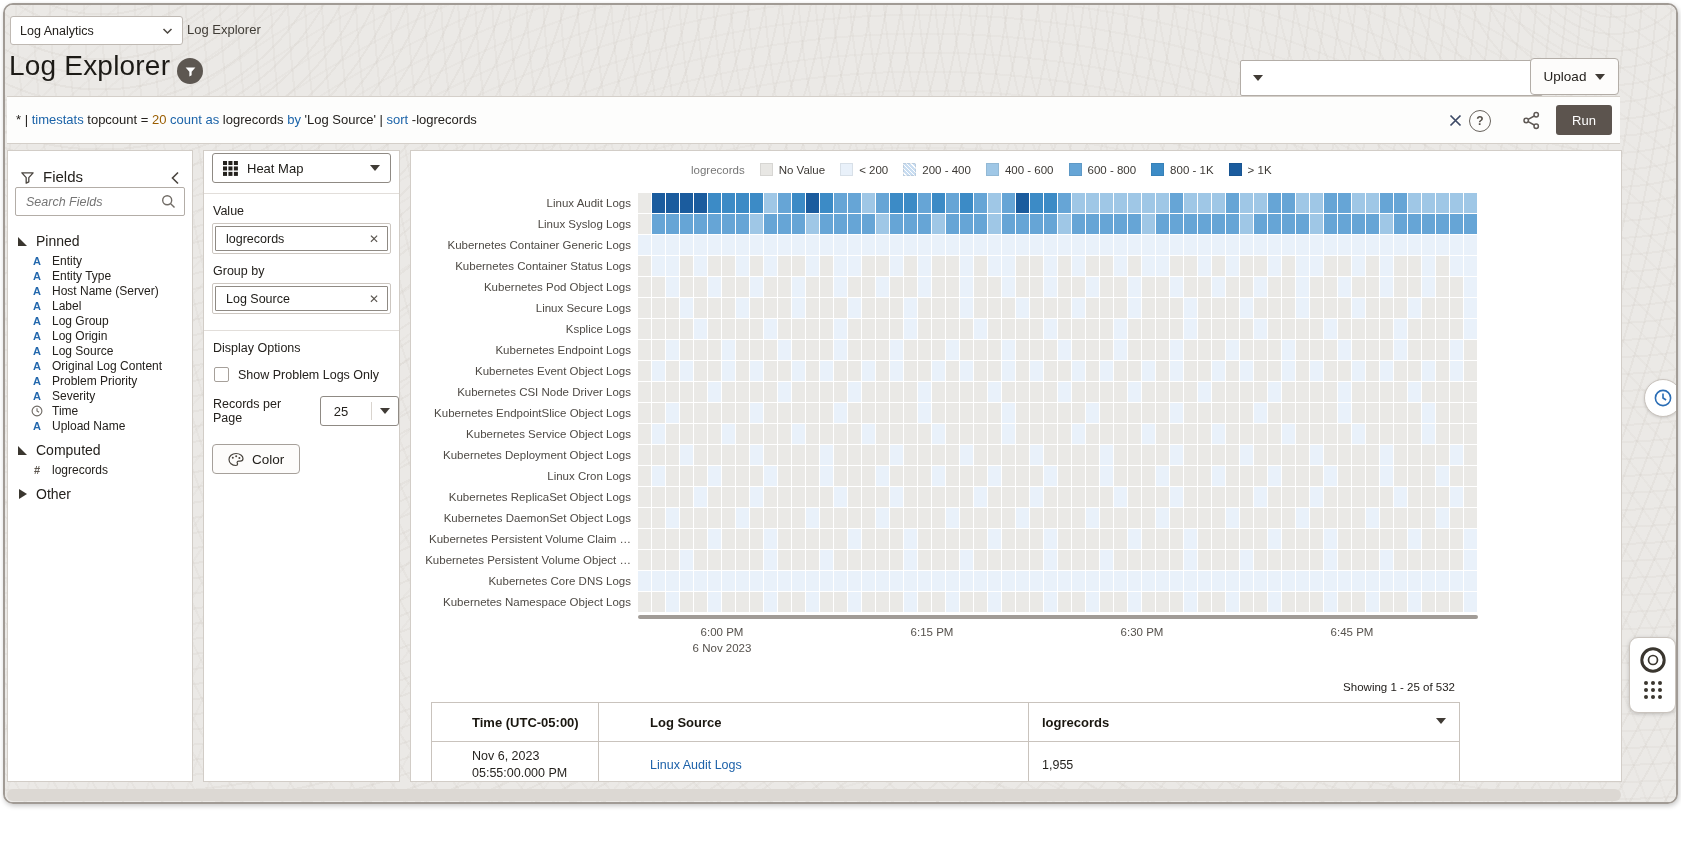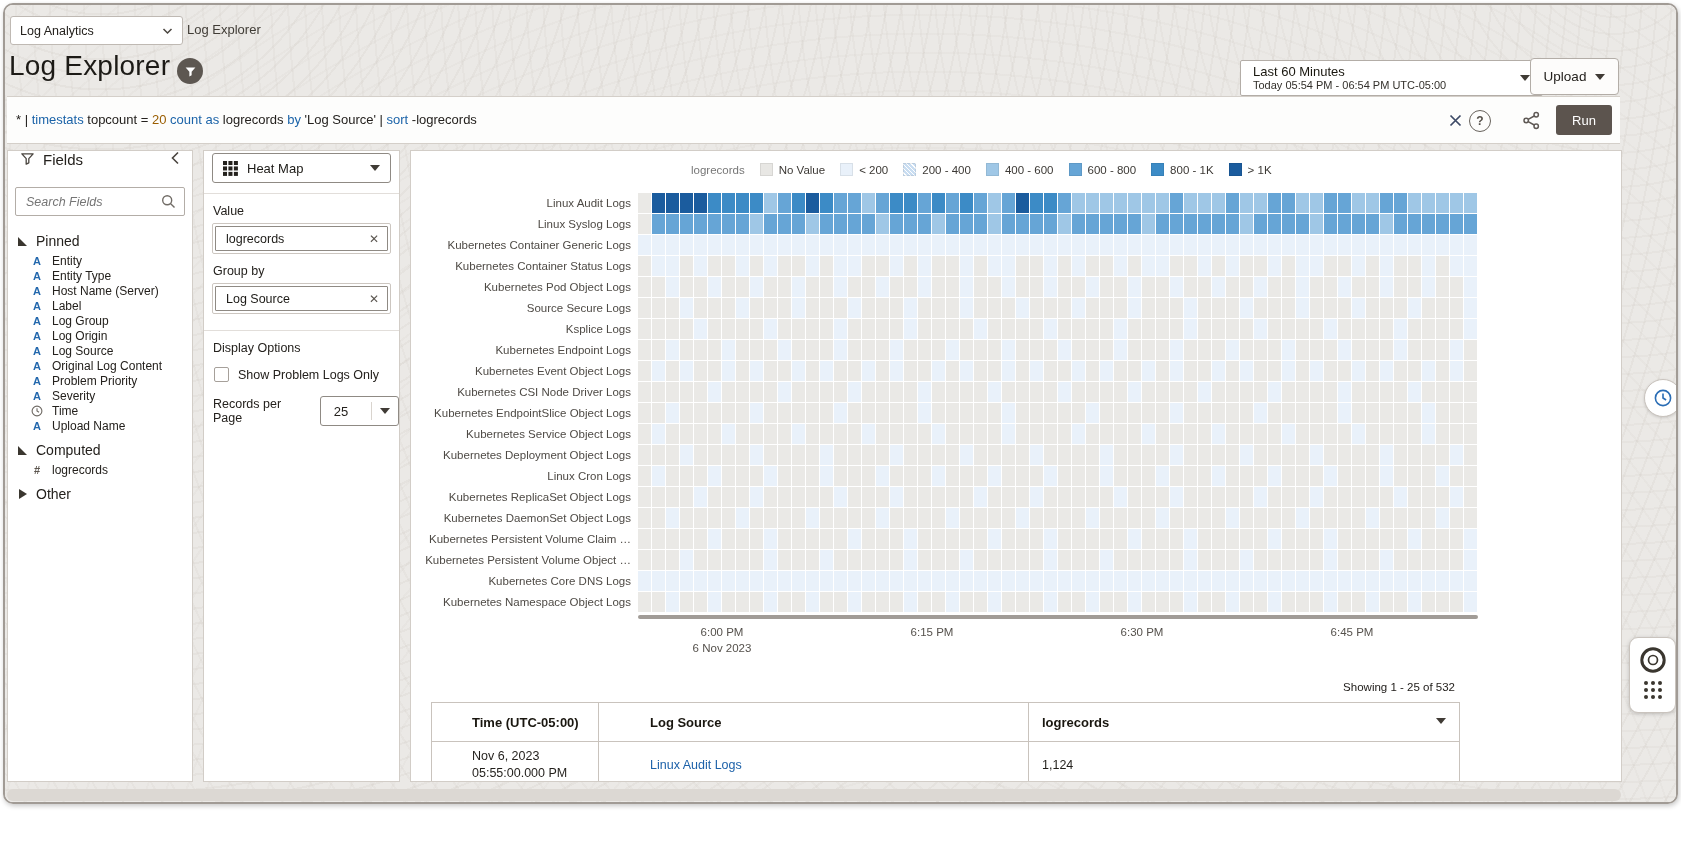--- a/index.html
+++ b/index.html
@@ -31,21 +31,21 @@
   .icon-close{left:1447px;top:112px;width:17px;height:17px;}
   .icon-help{left:1469px;top:110px;width:20px;height:20px;border:1.5px solid #67625c;border-radius:50%;font-size:12px;font-weight:bold;color:#55504a;}
   .icon-share{left:1521px;top:110px;width:20px;height:20px;}
   .run-btn{left:1556px;top:105px;width:56px;height:30px;background:#5c544e;color:#fff;border-radius:3px;display:flex;align-items:center;justify-content:center;font-size:13px;cursor:pointer;}
 
   
   .panel{background:#fff;border:1px solid #d2cdc7;box-sizing:border-box;overflow:hidden;}
   .fields-panel{left:7px;top:150px;width:186px;height:632px;}
   .viz-panel{left:203px;top:150px;width:197px;height:632px;}
   .main-panel{left:410px;top:150px;width:1212px;height:632px;}
-  .phead{display:flex;align-items:flex-start;gap:8px;height:34px;padding:0 12px;}
+  .phead{display:flex;align-items:flex-end;gap:8px;height:34px;padding:0 12px;}
   .phead .ptitle{font-size:15px;color:#24211d;flex:1;}
   .collapse{cursor:pointer;display:flex;align-items:center;}
 
   
   .search-box{margin:2px 7px 0 7px;height:27px;border:1px solid #b3ada7;border-radius:2px;background:#fff;display:flex;align-items:center;padding:0 8px;gap:6px;}
   .search-box input{border:0;outline:0;flex:1;font-style:italic;font-size:12.5px;color:#38342f;font-family:"Liberation Sans",sans-serif;background:transparent;min-width:0;}
   .fields-list{padding:8px 4px 0 10px;}
   .fsec-head{display:flex;align-items:center;gap:9px;height:24px;margin-top:5px;font-size:14px;color:#24211d;cursor:pointer;}
   .tri-exp{width:0;height:0;border-bottom:9px solid #3a362f;border-right:9px solid transparent;}
   .tri-col{width:0;height:0;border-left:8px solid #3a362f;border-top:5px solid transparent;border-bottom:5px solid transparent;margin-left:1px;}
@@ -126,24 +126,20 @@
     <div class="abs crumb-page">Log Explorer</div>
 
     <div class="abs page-title">Log Explorer</div>
     <div class="abs filter-badge">
       <svg width="13" height="13" viewBox="0 0 16 16">
           <path d="M2 3h12l-4.6 5.2v4.4l-2.8 1.4V8.2z" fill="#fff"></path>
         </svg>
     </div>
 
     <div class="abs time-combo">
-      <div class="txt">
-        <div class="time-label">Last 60 Minutes</div>
-        <div class="time-detail">Today 05:54 PM - 06:54 PM UTC-05:00</div>
-      </div>
       <span class="caret-down"></span>
     </div>
     <div class="abs actions-btn">
       <span>Upload</span>
       <span class="caret-down"></span>
     </div>
 
     <div class="abs querybar"></div>
     <div class="abs query-text"><span style="color: rgb(36, 33, 30);">* | </span><span style="color: rgb(27, 99, 168);">timestats</span><span style="color: rgb(36, 33, 30);"> topcount = </span><span style="color: rgb(154, 93, 0);">20</span><span style="color: rgb(27, 99, 168);"> count as</span><span style="color: rgb(36, 33, 30);"> logrecords </span><span style="color: rgb(27, 99, 168);">by</span><span style="color: rgb(36, 33, 30);"> 'Log Source' | </span><span style="color: rgb(27, 99, 168);">sort</span><span style="color: rgb(36, 33, 30);"> -logrecords</span></div>
     <div class="abs qicon icon-close">
@@ -302,20 +298,29 @@
       <div class="rpp-row">
         <span>Records per Page</span>
         <span class="rpp-select">
           <span class="val">25</span>
           <span class="sep"></span>
           <span class="car">
               <span class="caret-down"></span>
             </span>
         </span>
       </div>
+      <div><button class="btn color-btn">
+        <svg width="16" height="15" viewBox="0 0 16 14">
+              <path d="M8 1C4 1 1 3.7 1 7s3 6 7 6c1 0 1.6-.6 1.6-1.4 0-.7-.5-1-.5-1.6 0-.8.7-1.3 1.6-1.3h1.5c1.5 0 2.8-1 2.8-2.7C15 3.3 11.8 1 8 1z" fill="none" stroke="#4a453f" stroke-width="1.2"></path>
+              <circle cx="4.8" cy="5.2" r="1" fill="#4a453f"></circle>
+              <circle cx="8.2" cy="3.7" r="1" fill="#4a453f"></circle>
+              <circle cx="11.4" cy="5.4" r="1" fill="#4a453f"></circle>
+            </svg>
+        <span>Color</span>
+          </button></div>
     </div>
 
     <div class="abs panel main-panel">
       <div class="legend">
         <span class="legend-title">logrecords</span>
         <span style="display:flex;gap:15px;">
             <span class="lg-item">
               <span class="lg-swatch" style="background: rgb(232, 231, 228);"></span>
               <span>No Value</span>
             </span>
@@ -665,21 +670,21 @@
               <span class="hm-cell" style="background: rgb(233, 241, 250);"></span>
               <span class="hm-cell" style="background: rgb(234, 233, 230);"></span>
               <span class="hm-cell" style="background: rgb(234, 233, 230);"></span>
               <span class="hm-cell" style="background: rgb(233, 241, 250);"></span>
               <span class="hm-cell" style="background: rgb(234, 233, 230);"></span>
               <span class="hm-cell" style="background: rgb(234, 233, 230);"></span>
               <span class="hm-cell" style="background: rgb(233, 241, 250);"></span>
             </div>
           </div>
           <div class="hm-row">
-            <div class="hm-label">Source Secure Logs</div>
+            <div class="hm-label">Linux Secure Logs</div>
             <div class="hm-cells">
               <span class="hm-cell" style="background: rgb(234, 233, 230);"></span>
               <span class="hm-cell" style="background: rgb(234, 233, 230);"></span>
               <span class="hm-cell" style="background: rgb(234, 233, 230);"></span>
               <span class="hm-cell" style="background: rgb(233, 241, 250);"></span>
               <span class="hm-cell" style="background: rgb(234, 233, 230);"></span>
               <span class="hm-cell" style="background: rgb(234, 233, 230);"></span>
               <span class="hm-cell" style="background: rgb(234, 233, 230);"></span>
               <span class="hm-cell" style="background: rgb(233, 241, 250);"></span>
               <span class="hm-cell" style="background: rgb(234, 233, 230);"></span>
@@ -1683,21 +1688,21 @@
         </thead>
         <tbody>
           <tr>
             <td class="td-time">
               <div>Nov 6, 2023</div>
               <div>05:55:00.000 PM</div>
             </td>
             <td class="td-source">
               <span class="link">Linux Audit Logs</span>
             </td>
-            <td class="td-records">1,124</td>
+            <td class="td-records">1,955</td>
           </tr>
         </tbody>
       </table>
     </div>
 
     <div class="abs side-circle">
       <svg width="20" height="20" viewBox="0 0 20 20">
           <g fill="none" stroke="#2a6db5" stroke-width="1.6">
             <circle cx="10" cy="10" r="7.6"></circle>
             <path d="M10 5.6V10l3.1 2"></path>

